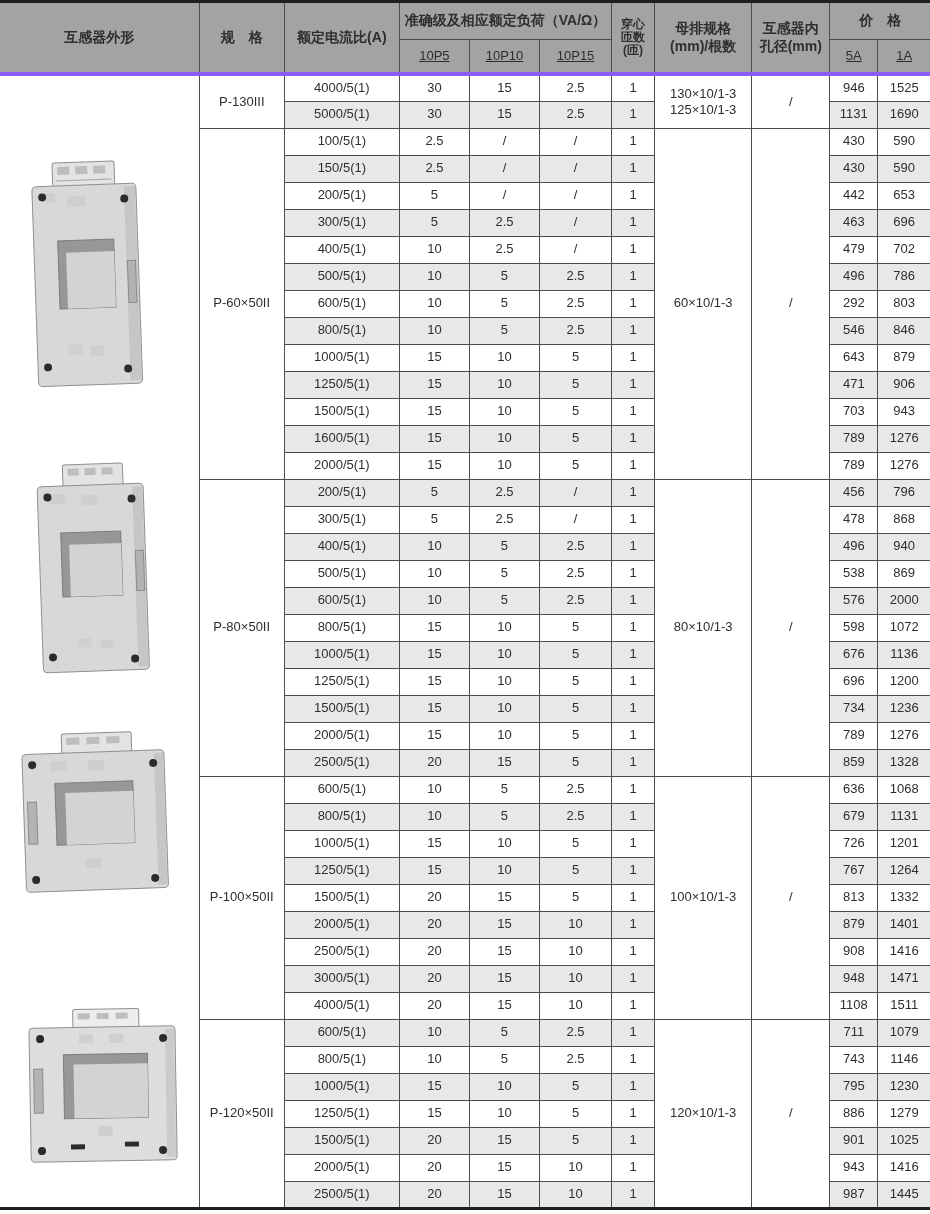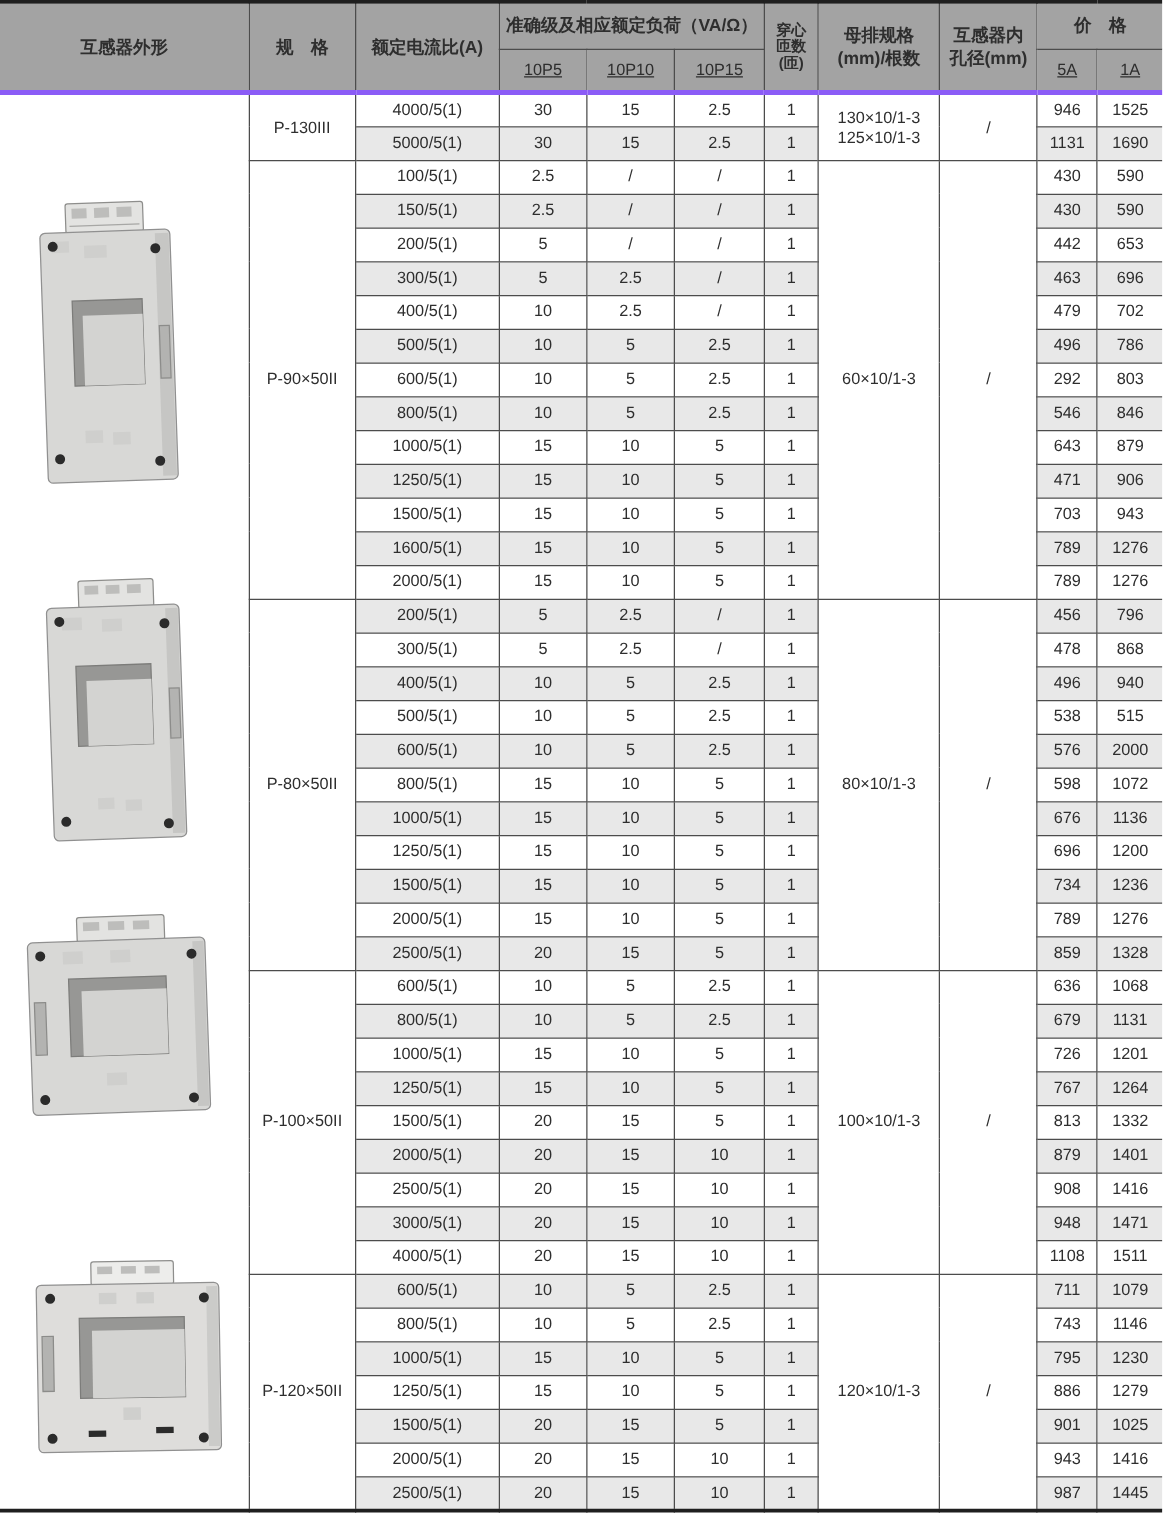--- a/index.html
+++ b/index.html
@@ -111,21 +111,21 @@
         <tr class="alt">
           <td class="c">5000/5(1)</td>
           <td class="c">30</td>
           <td class="c">15</td>
           <td class="c">2.5</td>
           <td class="c">1</td>
           <td class="c">1131</td>
           <td class="c edge-r">1690</td>
         </tr>
         <tr>
-          <td class="m spec-col" rowspan="13">P-90×50II</td>
+          <td class="m spec-col" rowspan="13">P-60×50II</td>
           <td class="c">100/5(1)</td>
           <td class="c">2.5</td>
           <td class="c">/</td>
           <td class="c">/</td>
           <td class="c">1</td>
           <td class="m" rowspan="13">60×10/1-3</td>
           <td class="m" rowspan="13">/</td>
           <td class="c">430</td>
           <td class="c edge-r">590</td>
         </tr>
@@ -267,21 +267,21 @@
           <td class="c">496</td>
           <td class="c edge-r">940</td>
         </tr>
         <tr>
           <td class="c">500/5(1)</td>
           <td class="c">10</td>
           <td class="c">5</td>
           <td class="c">2.5</td>
           <td class="c">1</td>
           <td class="c">538</td>
-          <td class="c edge-r">515</td>
+          <td class="c edge-r">869</td>
         </tr>
         <tr class="alt">
           <td class="c">600/5(1)</td>
           <td class="c">10</td>
           <td class="c">5</td>
           <td class="c">2.5</td>
           <td class="c">1</td>
           <td class="c">576</td>
           <td class="c edge-r">2000</td>
         </tr>

